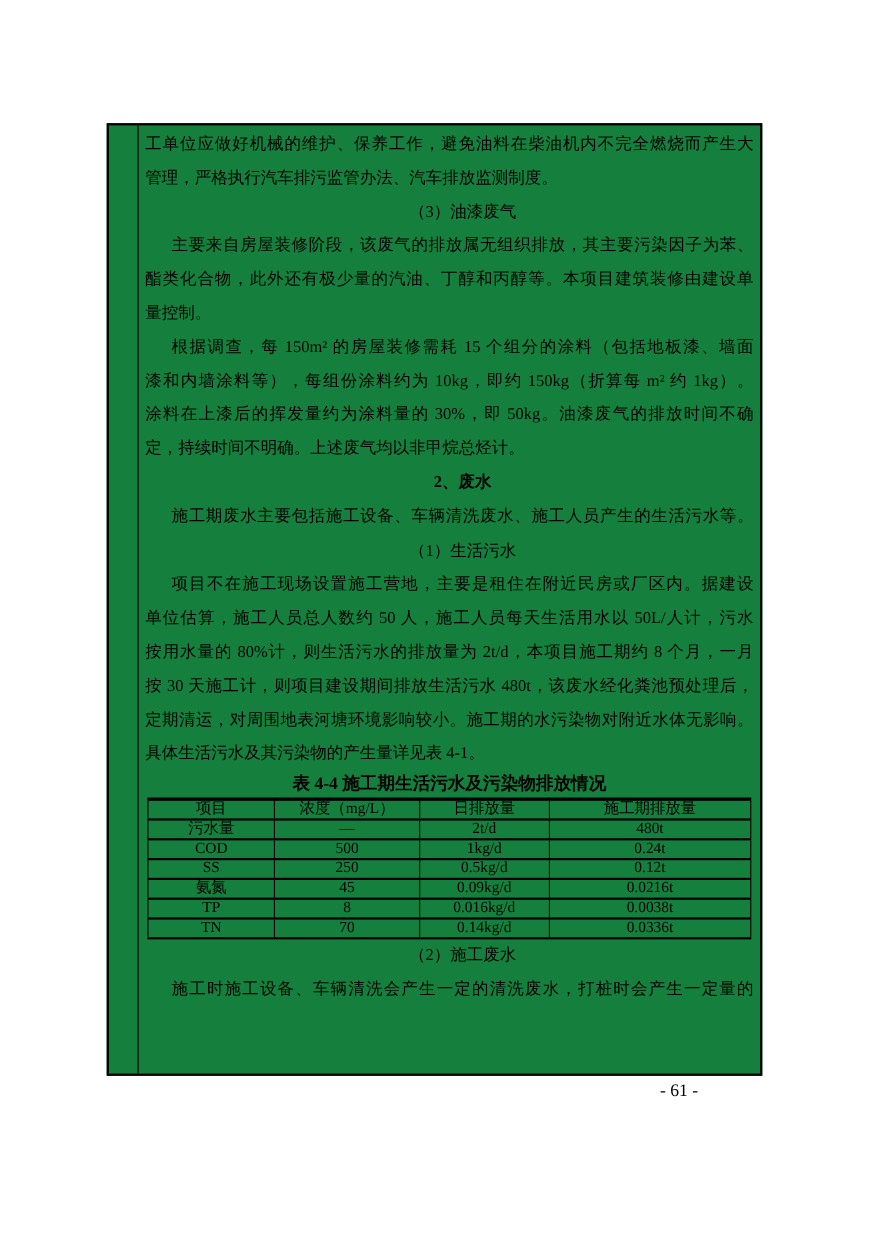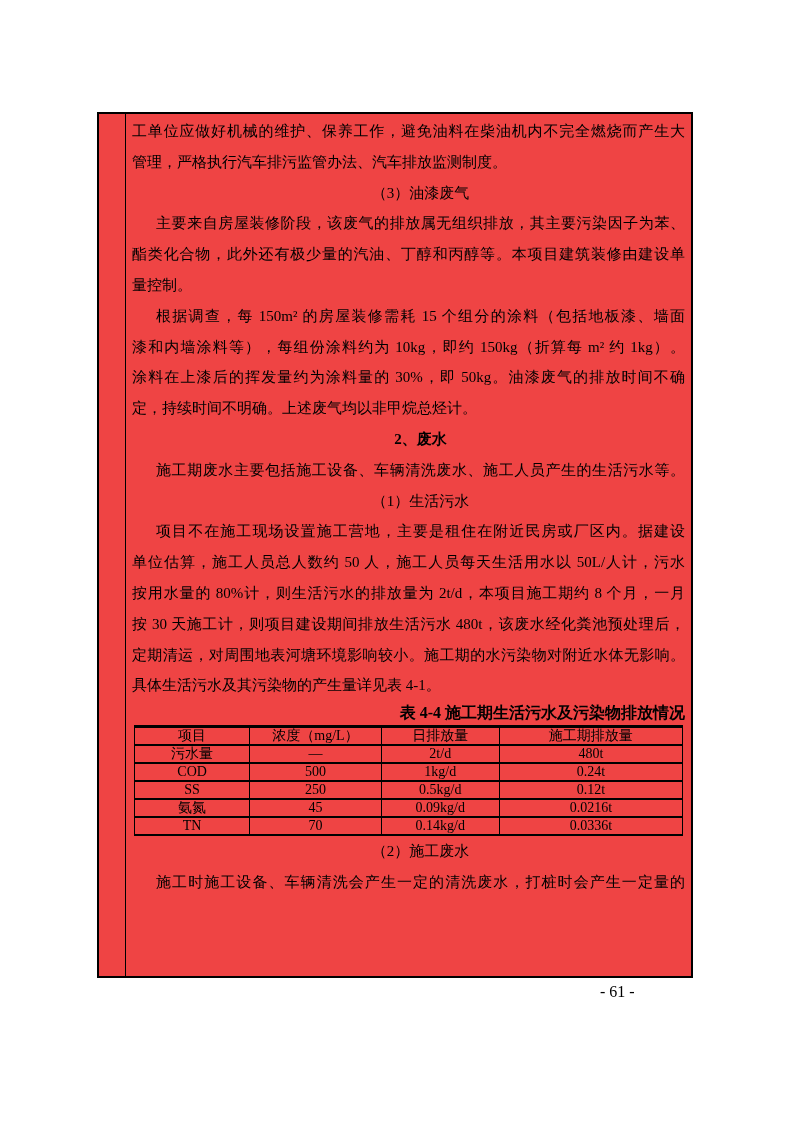--- a/index.html
+++ b/index.html
@@ -2,34 +2,34 @@
 <html><head>
 <meta charset="utf-8">
 <style>
   html,body{margin:0;padding:0;}
   body{
     width:793px;height:1122px;position:relative;background:#ffffff;
     font-family:"Liberation Serif","DejaVu Serif",serif;color:#000000;
   }
   .doc-box{
     position:absolute;left:97px;top:112px;width:596px;height:866px;
-    border:2px solid #000;box-sizing:border-box;display:flex;background:#ef4444;
+    border:2px solid #000;box-sizing:border-box;display:flex;background:#15803d;
   }
   .side-col{width:26px;flex-shrink:0;border-right:1px solid #000;}
   .content{flex:1;padding:2px 6px 0 6px;overflow:hidden;min-width:0;}
   .line{
     font-size:15px;line-height:30.8px;height:30.8px;overflow:hidden;
     text-align:left;
   }
   .line.indent{text-indent:1.6em;text-align:center;}
   .line.fill{text-align:justify;text-align-last:justify;}
   .line.bold{font-weight:bold;}
   .table-caption{
     font-weight:bold;font-size:16px;line-height:24px;height:24px;
-    text-align:right;overflow:hidden;
+    text-align:center;overflow:hidden;
   }
   table.data{
     width:calc(100% - 4px);margin:0 2px;border-collapse:collapse;
     border-top:3px solid #000;table-layout:fixed;
   }
   table.data th,table.data td{
     border:1px solid #000;border-top:2px solid #000;border-bottom:2px solid #000;
     font-weight:normal;font-size:14px;line-height:16px;height:16px;
     padding:0;text-align:center;overflow:hidden;white-space:nowrap;
   }
@@ -98,20 +98,26 @@
             <td>0.5kg/d</td>
             <td>0.12t</td>
           </tr>
           <tr>
             <td>氨氮</td>
             <td>45</td>
             <td>0.09kg/d</td>
             <td>0.0216t</td>
           </tr>
           <tr>
+            <td>TP</td>
+            <td>8</td>
+            <td>0.016kg/d</td>
+            <td>0.0038t</td>
+          </tr>
+          <tr>
             <td>TN</td>
             <td>70</td>
             <td>0.14kg/d</td>
             <td>0.0336t</td>
           </tr>
         </tbody>
     </table>
     <div id="after-table">
         <div class="line indent">（2）施工废水</div>
         <div class="line indent fill">施工时施工设备、车辆清洗会产生一定的清洗废水，打桩时会产生一定量的</div>

